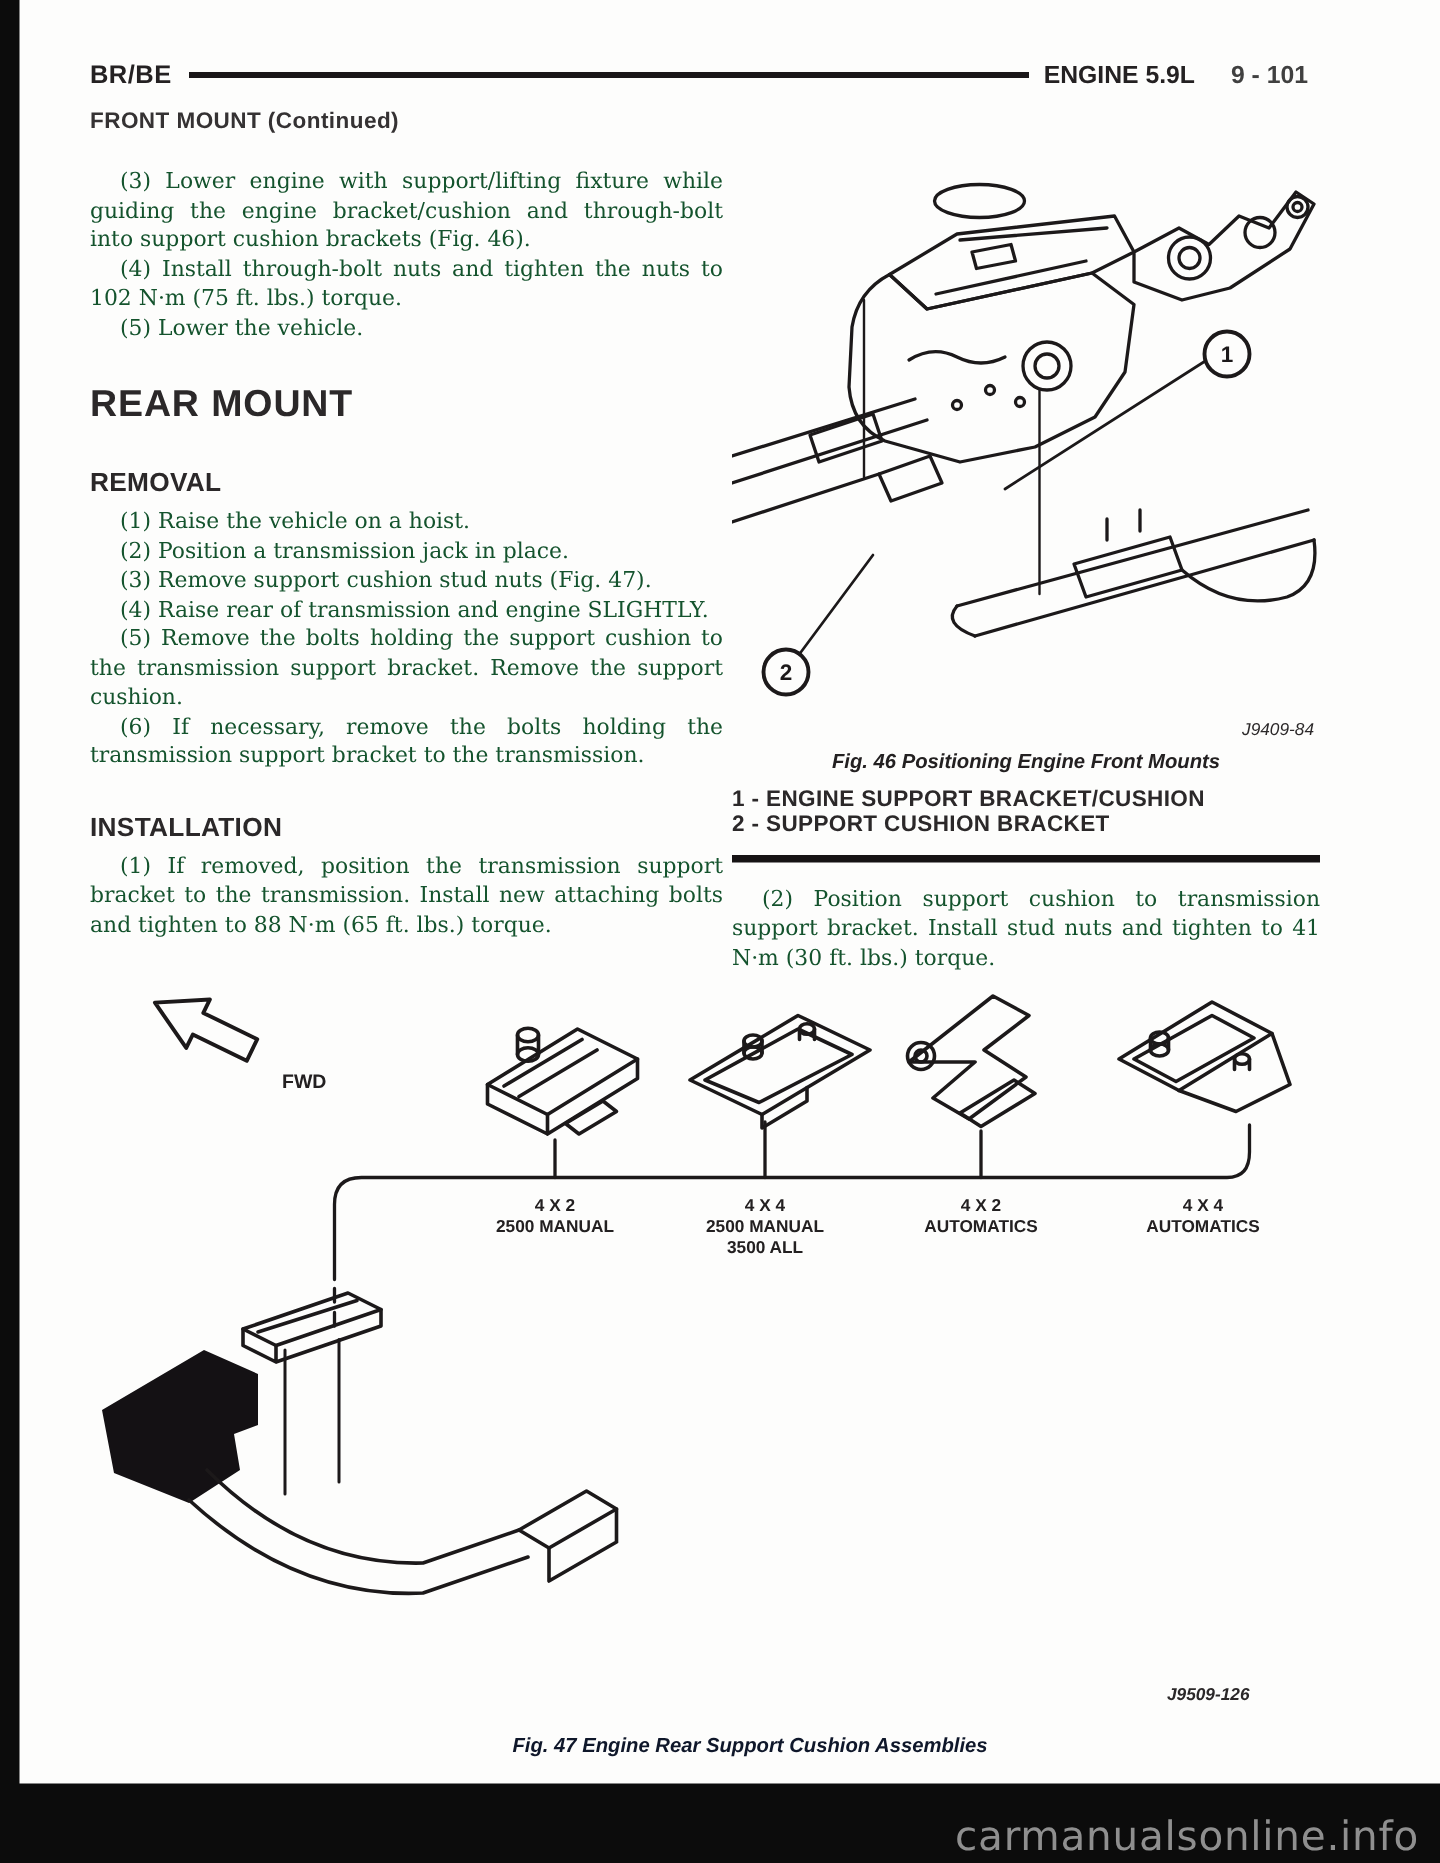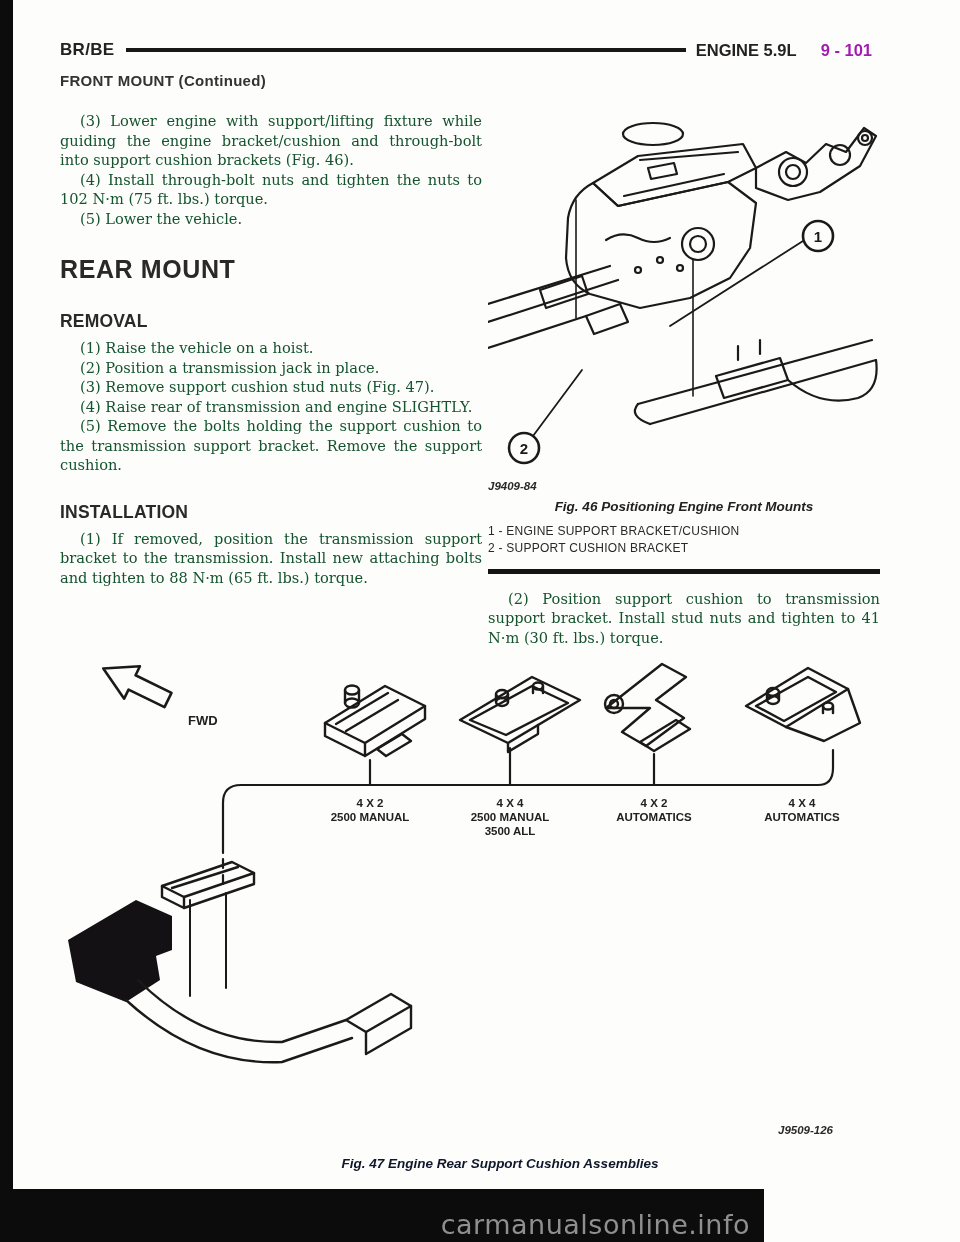--- a/index.html
+++ b/index.html
@@ -2,44 +2,44 @@
 <html><head>
 <meta charset="utf-8">
 <style>
   html,body{margin:0;padding:0;}
   body{
     width:960px;height:1242px;position:relative;
     background:#fdfdfc;overflow:hidden;
     font-family:"Liberation Sans",sans-serif;color:#1c191a;
   }
   .edge-strip-left{position:absolute;left:0;top:0;width:13px;height:1242px;background:#0c0c0c;}
-  .edge-strip-bottom{position:absolute;left:0;top:1189px;width:764px;height:53px;background:#0c0c0c;
+  .edge-strip-bottom{position:absolute;left:0;top:1189px;width:960px;height:53px;background:#0c0c0c;
     display:flex;align-items:flex-end;justify-content:flex-end;padding:0 14px 2px 0;box-sizing:border-box;}
   .watermark{color:#8f8f8f;font-size:27px;font-family:"DejaVu Sans",sans-serif;letter-spacing:0.5px;}
 
   .page-header{position:absolute;left:60px;top:40px;width:812px;display:flex;align-items:center;}
   .hdr-model{font-weight:bold;font-size:17px;letter-spacing:0.3px;color:#242122;}
   .hdr-rule{flex:1;height:3.5px;background:#1a1718;margin:0 10px 0 12px;}
   .hdr-section{font-weight:bold;font-size:16.5px;color:#242122;}
-  .hdr-page{font-weight:bold;font-size:16.5px;color:#a21caf;margin-left:24px;}
+  .hdr-page{font-weight:bold;font-size:16.5px;color:#404040;margin-left:24px;}
 
   .continued-heading{position:absolute;left:60px;top:72px;font-weight:bold;font-size:15px;
     letter-spacing:0.3px;color:#353233;}
 
   .col-left{position:absolute;left:60px;top:111px;width:422px;}
   .col-right{position:absolute;left:488px;top:108px;width:392px;}
 
   p.step{font-family:"DejaVu Serif",serif;font-size:14.6px;line-height:19.5px;
     text-indent:20px;text-align:justify;margin:0;color:#14532d;}
   .h-major{font-size:25px;font-weight:bold;letter-spacing:0.6px;color:#2b2829;margin:27px 0 15px 0;}
   .h-sub{font-size:17.5px;font-weight:bold;letter-spacing:0.2px;color:#2b2829;margin:27px 0 6px 0;}
 
-  .fig-id{font-weight:bold;font-style:italic;font-size:11.5px;padding-right:4px;margin-top:2px;color:#2b2829;}
+  .fig-id{font-weight:normal;font-style:italic;font-size:11.5px;text-align:right;padding-right:4px;margin-top:2px;color:#2b2829;}
   .fig-caption{font-weight:bold;font-style:italic;font-size:13.5px;text-align:center;margin-top:7px;color:#232021;}
-  .fig-legend{margin-top:9px;font-weight:normal;font-size:12px;line-height:17px;letter-spacing:0.25px;color:#2b2829;}
+  .fig-legend{margin-top:9px;font-weight:bold;font-size:15px;line-height:17px;letter-spacing:0.25px;color:#2b2829;}
   .thick-rule{height:4.5px;background:#161314;margin-top:12px;}
   .col-right p.step{margin-top:15px;}
 
   .fig47-svg{position:absolute;left:40px;top:648px;}
   .fig47-id{position:absolute;left:768px;top:1124px;width:120px;font-weight:bold;font-style:italic;
     font-size:11.5px;color:#2b2829;margin-left:10px;}
   .fig47-caption{position:absolute;left:60px;top:1156px;width:880px;text-align:center;
     font-weight:bold;font-style:italic;font-size:13.5px;color:#0f172a;}
 
   svg text.lbl{font-family:"Liberation Sans",sans-serif;font-weight:bold;font-size:11.5px;fill:#232021;}
@@ -66,20 +66,21 @@
   <p class="step">(5) Lower the vehicle.</p>
 
   <div class="h-major">REAR MOUNT</div>
 
   <div class="h-sub">REMOVAL</div>
   <p class="step">(1) Raise the vehicle on a hoist.</p>
   <p class="step">(2) Position a transmission jack in place.</p>
   <p class="step">(3) Remove support cushion stud nuts (Fig. 47).</p>
   <p class="step">(4) Raise rear of transmission and engine SLIGHTLY.</p>
   <p class="step">(5) Remove the bolts holding the support cushion to the transmission support bracket. Remove the support cushion.</p>
+  <p class="step">(6) If necessary, remove the bolts holding the transmission support bracket to the transmission.</p>
 
   <div class="h-sub">INSTALLATION</div>
   <p class="step">(1) If removed, position the transmission support bracket to the transmission. Install new attaching bolts and tighten to 88 N·m (65 ft. lbs.) torque.</p>
 </div>
 
 <div class="col-right">
   <svg width="392" height="366" viewBox="0 0 392 366">
     <g stroke="#1c191a" fill="none" stroke-width="2.2" stroke-linejoin="round" stroke-linecap="round">
       <ellipse cx="165" cy="26" rx="30" ry="11"></ellipse>
       <path d="M150,48 L255,36 L268,60 L240,74 L130,98 L105,75 Z"></path>

